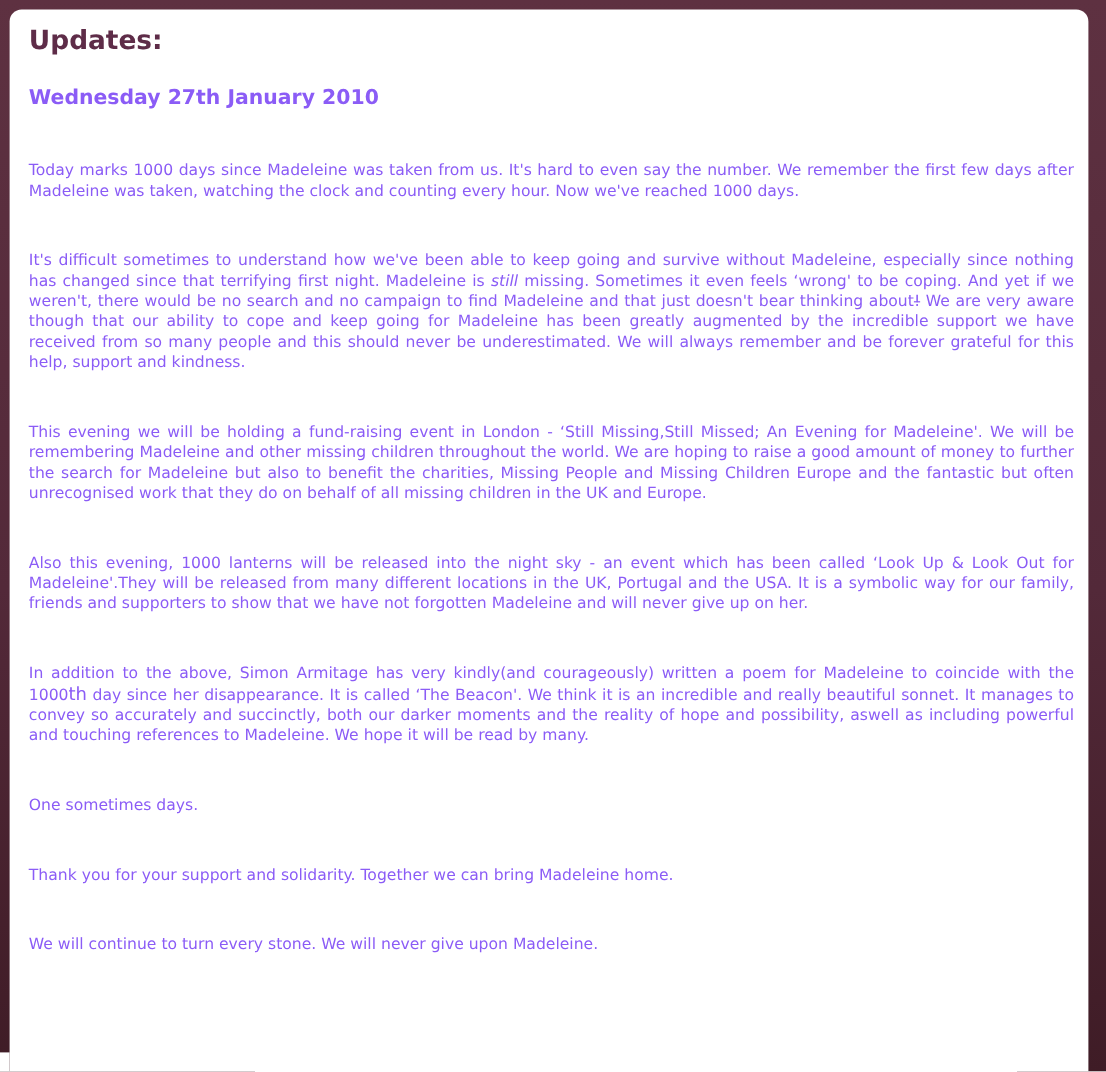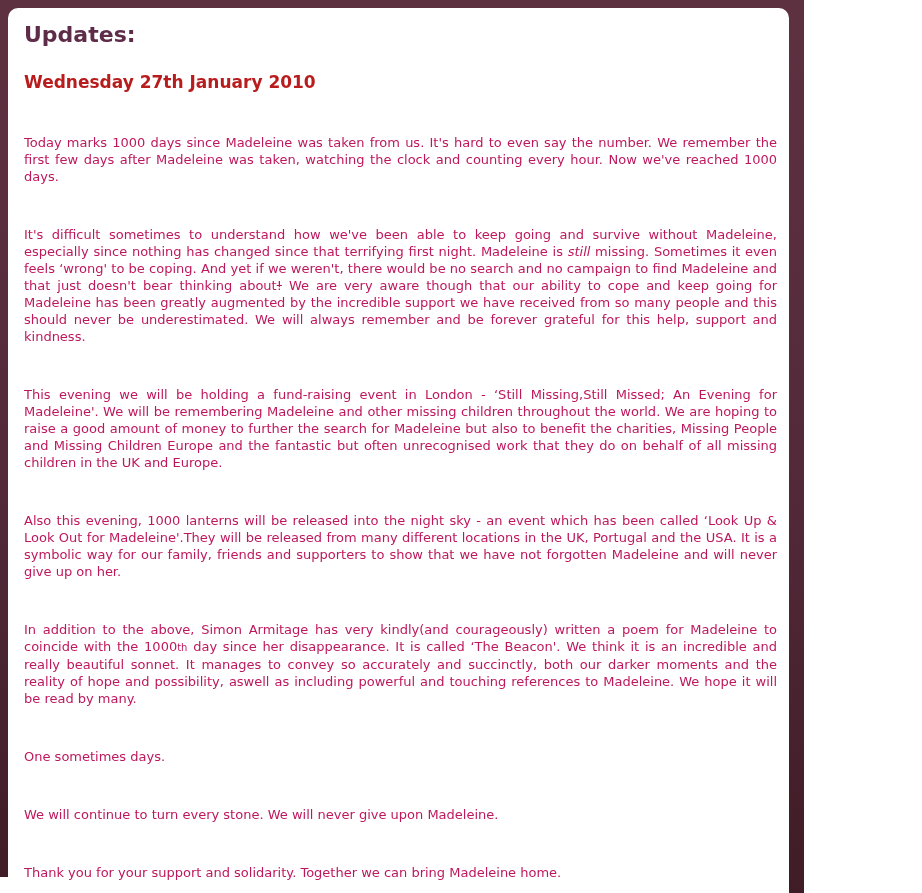--- a/index.html
+++ b/index.html
@@ -5,21 +5,21 @@
   html, body {
     margin: 0;
     padding: 0;
     width: 922px;
     height: 893px;
     overflow: hidden;
     font-family: "DejaVu Sans", "Liberation Sans", sans-serif;
   }
   .frame {
     position: relative;
-    width: 804px;
+    width: 922px;
     height: 893px;
     background: linear-gradient(180deg, #5e3141 0%, #532939 55%, #3f1c26 100%);
     text-decoration: underline;
   }
   .content {
     position: absolute;
     left: 8px;
     top: 8px;
     right: 15px;
     bottom: 0;
@@ -41,46 +41,46 @@
     font-size: 22px;
     line-height: 26px;
     font-weight: bold;
     color: #5e2c48;
     margin: 0 0 24px 0;
   }
   h2.post-date {
     font-size: 17px;
     line-height: 20px;
     font-weight: bold;
-    color: #b91c1c;
+    color: #8b5cf6;
     margin: 0 0 42px 0;
   }
   #article-body p {
     font-size: 13px;
     line-height: 17px;
-    color: #be185d;
+    color: #8b5cf6;
     text-align: justify;
     margin: 16px 0 41px 0;
   }
   .run-italic { font-style: italic; }
   .run-strike { text-decoration: line-through; }
-  .run-small  { font-size: 10px; }
+  .run-small  { font-size: 15px; }
 </style>
 </head>
 <body>
 
 <div class="frame">
   <div class="content">
     <h1 class="page-title">Updates:</h1>
     <h2 class="post-date">Wednesday 27th January 2010</h2>
     <div id="article-body">
         <p><span>Today marks 1000 days since Madeleine was taken from us. It's hard to even say the number. We remember the first few days after Madeleine was taken, watching the clock and counting every hour. Now we've reached 1000 days.</span></p>
         <p><span>It's difficult sometimes to understand how we've been able to keep going and survive without Madeleine, especially since nothing has changed since that terrifying first night. Madeleine is </span><span class="run-italic">still</span><span> missing. Sometimes it even feels ‘wrong' to be coping. And yet if we weren't, there would be no search and no campaign to find Madeleine and that just doesn't bear thinking about</span><span class="run-strike">!</span><span> We are very aware though that our ability to cope and keep going for Madeleine has been greatly augmented by the incredible support we have received from so many people and this should never be underestimated. We will always remember and be forever grateful for this help, support and kindness.</span></p>
         <p><span>This evening we will be holding a fund-raising event in London - ‘Still Missing,Still Missed; An Evening for Madeleine'. We will be remembering Madeleine and other missing children throughout the world. We are hoping to raise a good amount of money to further the search for Madeleine but also to benefit the charities, Missing People and Missing Children Europe and the fantastic but often unrecognised work that they do on behalf of all missing children in the UK and Europe.</span></p>
         <p><span>Also this evening, 1000 lanterns will be released into the night sky - an event which has been called ‘Look Up &amp; Look Out for Madeleine'.They will be released from many different locations in the UK, Portugal and the USA.  It is a symbolic way for our family, friends and supporters to show that we have not forgotten Madeleine and will never give up on her.</span></p>
         <p><span>In addition to the above, Simon Armitage has very kindly(and courageously) written a poem for Madeleine to coincide with the 1000</span><span class="run-small">th</span><span> day since her disappearance. It is called ‘The Beacon'. We think it is an incredible and really beautiful sonnet. It manages to convey so accurately and succinctly, both our darker moments and the reality of hope and possibility, aswell as including powerful and touching references to Madeleine. We hope it will be read by many.</span></p>
         <p><span>One sometimes days.</span></p>
+        <p><span>Thank you for your support and solidarity. Together we can bring Madeleine home.</span></p>
         <p><span>We will continue to turn every stone. We will never give upon Madeleine.</span></p>
-        <p><span>Thank you for your support and solidarity. Together we can bring Madeleine home.</span></p>
       </div>
   </div>
   <div class="frame-gap"></div>
 </div>
 
 </body></html>

